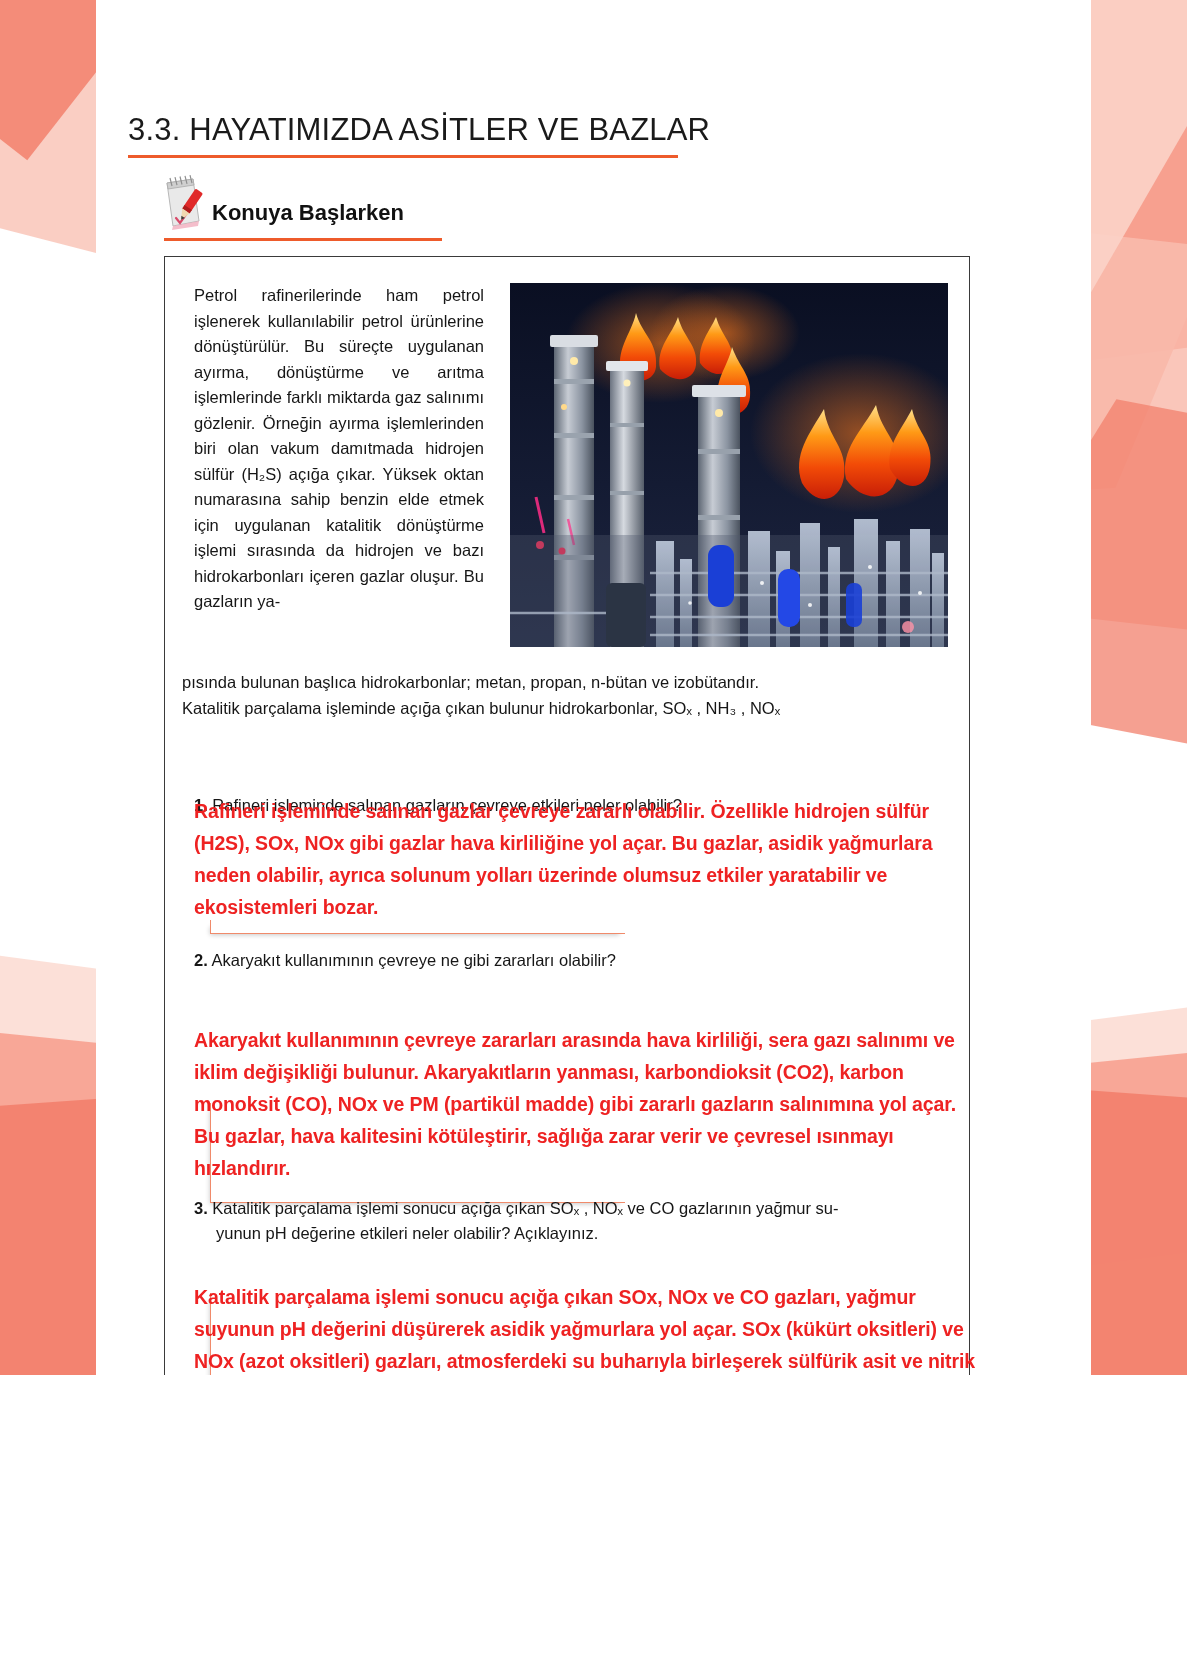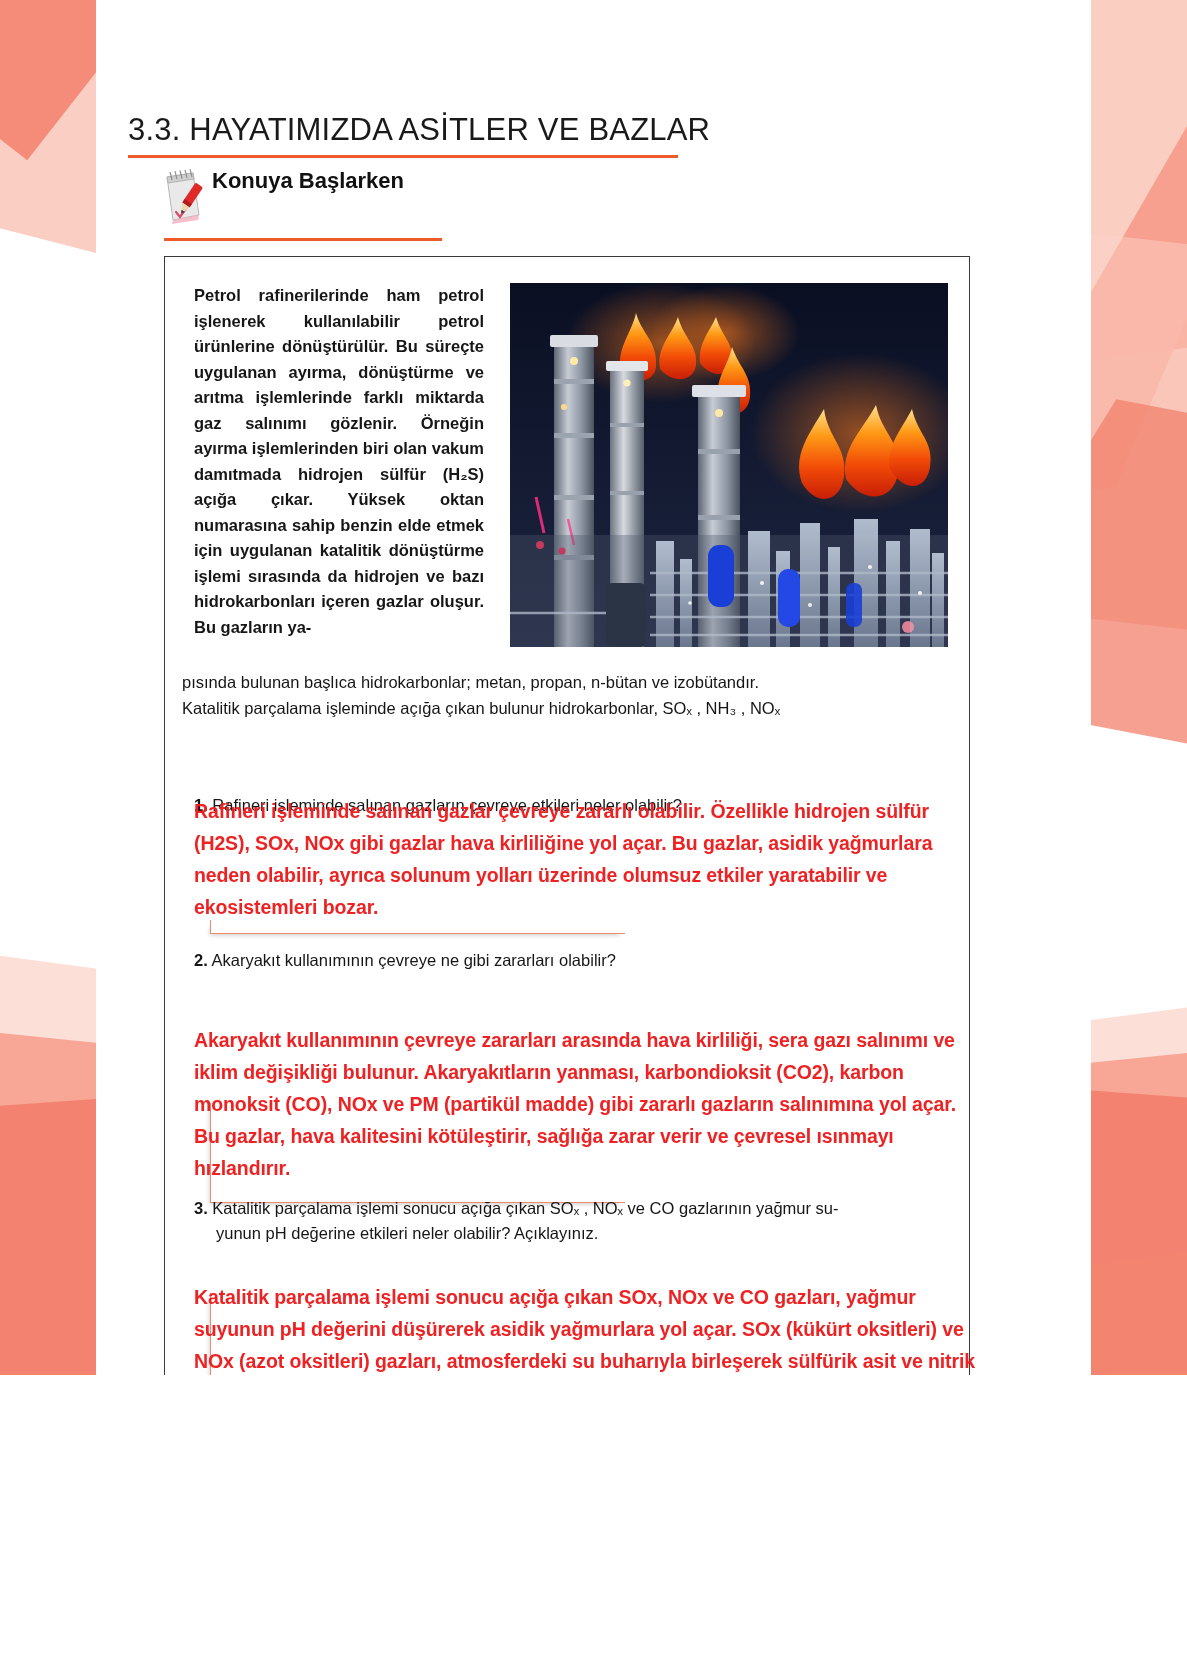--- a/index.html
+++ b/index.html
@@ -149,23 +149,24 @@
     position: absolute;
     top: 155px;
     left: 128px;
     width: 550px;
     height: 3px;
     background: #ee5b2b;
   }
 
   .subhead-wrap {
     position: absolute;
-    top: 168px;
+    top: 174px;
     left: 160px;
     display: flex;
+    align-items: flex-end;
   }
   .notepad-icon {
     width: 44px;
     height: 56px;
     position: relative;
     margin-right: 8px;
     flex: 0 0 auto;
   }
   .subhead-text {
     font-size: 22px;
@@ -196,21 +197,21 @@
   .intro-col {
     position: absolute;
     top: 283px;
     left: 194px;
     width: 290px;
     font-size: 16.5px;
     line-height: 25.5px;
     color: #161616;
     text-align: justify;
   }
-  .intro-col p { margin: 0; font-weight: bold; }
+  .intro-col p { margin: 0; }
 
   .photo {
     position: absolute;
     top: 281px;
     left: 508px;
     width: 442px;
     height: 368px;
     border: 2px solid #ffffff;
     box-sizing: border-box;
     overflow: hidden;

